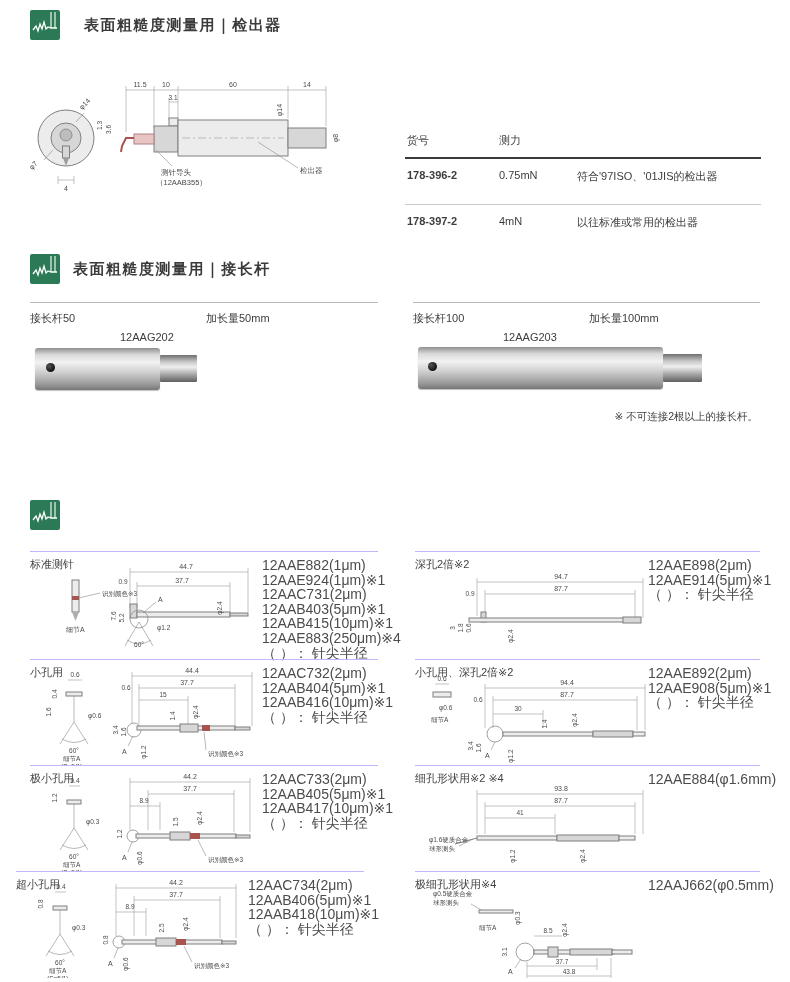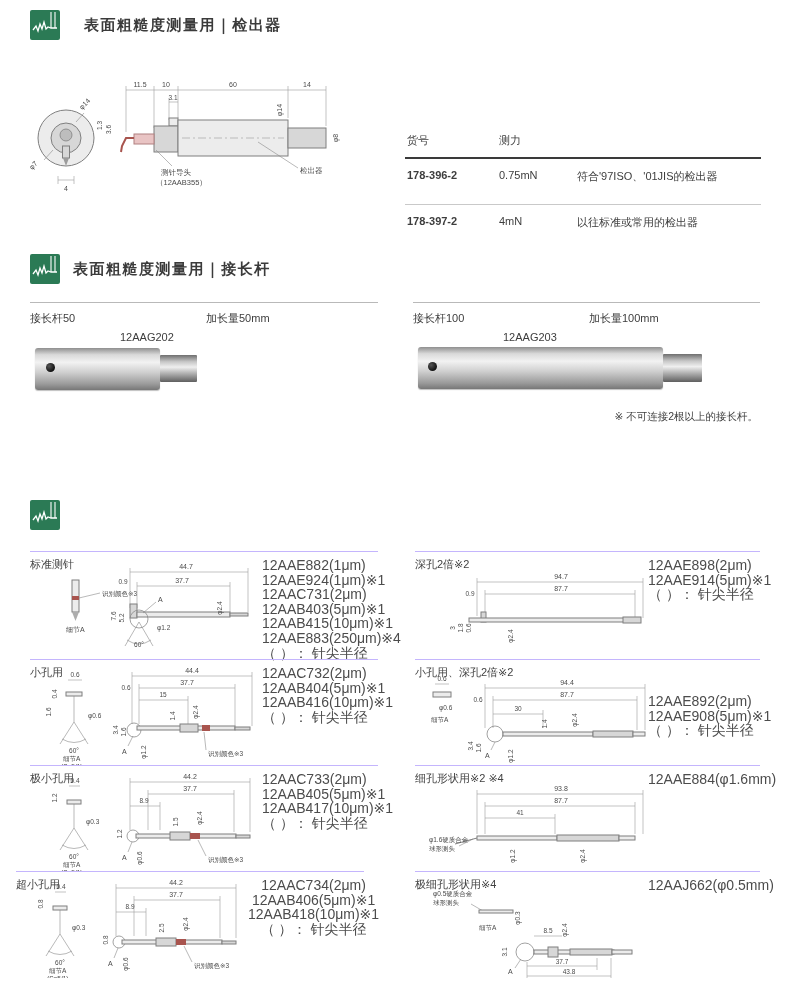--- a/index.html
+++ b/index.html
@@ -324,21 +324,21 @@
     <rect x="178" y="55" width="40" height="6" class="ol2"></rect>
     <rect x="218" y="56" width="12" height="4" class="ol"></rect>
     <text x="132" y="48" class="mid t65" transform="rotate(-90 132 48)">1.4</text>
     <text x="162" y="44" class="mid t65" transform="rotate(-90 162 44)">φ2.4</text>
     <text x="58" y="70" class="mid t65" transform="rotate(-90 58 70)">3.4</text>
     <text x="66" y="72" class="mid t65" transform="rotate(-90 66 72)">1.6</text>
     <line x1="76" y1="74" x2="80" y2="66" class="lead"></line>
     <text x="70" y="82">A</text>
     <text x="98" y="80" class="mid t65" transform="rotate(-90 98 80)">φ1.2</text>
   </svg>
-  <div class="parts" style="left:233px;margin-top:28px;">
+  <div class="parts" style="left:233px;">
     <div>12AAE892(2μm)</div>
     <div>12AAE908(5μm)※1</div>
     <div>（ ）： 针尖半径</div>
   </div>
 </div>
 
 <div class="cell" style="left:30px; top:765px; width:348px;">
   <div class="cell-label">极小孔用</div>
   <svg style="left:0; top:6px;" width="228" height="100" viewBox="0 0 228 100">
     <line x1="39" y1="14" x2="50" y2="14" class="dl"></line>
@@ -450,21 +450,21 @@
     <rect x="206" y="63" width="14" height="3" class="ol2"></rect>
     <text x="92" y="62" class="mid t65" transform="rotate(-90 92 62)">0.8</text>
     <text x="148" y="50" class="mid t65" transform="rotate(-90 148 50)">2.5</text>
     <text x="172" y="46" class="mid t65" transform="rotate(-90 172 46)">φ2.4</text>
     <line x1="98" y1="80" x2="102" y2="70" class="lead"></line>
     <text x="92" y="88">A</text>
     <text x="112" y="86" class="mid t65" transform="rotate(-90 112 86)">φ0.6</text>
     <line x1="176" y1="84" x2="168" y2="68" class="lead"></line>
     <text x="178" y="90" class="t65">识别颜色※3</text>
   </svg>
-  <div class="parts" style="left:232px;text-align:center;">
+  <div class="parts" style="left:232px;">
     <div>12AAC734(2μm)</div>
     <div>12AAB406(5μm)※1</div>
     <div>12AAB418(10μm)※1</div>
     <div>（ ）： 针尖半径</div>
   </div>
 </div>
 
 <div class="cell" style="left:415px; top:871px; width:345px;">
   <div class="cell-label">极细孔形状用※4</div>
   <svg style="left:0; top:14px;" width="232" height="92" viewBox="0 0 232 92">

